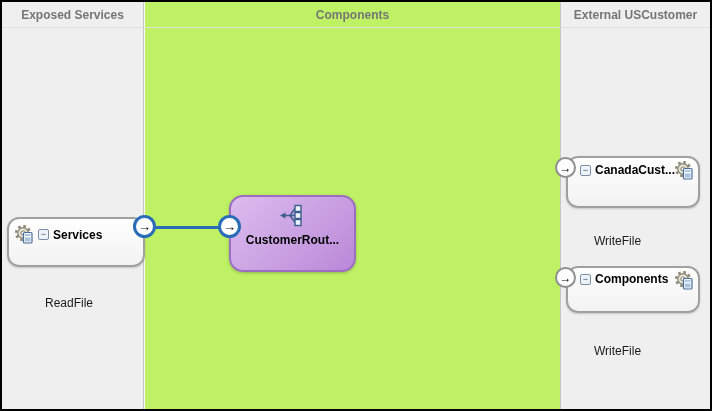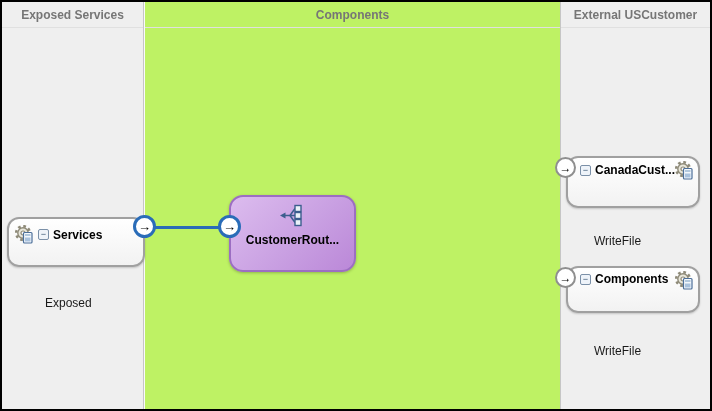--- a/index.html
+++ b/index.html
@@ -103,21 +103,21 @@
           <circle cx="8" cy="8" r="6.8" fill="none" stroke="#8e8a78" stroke-width="2.6" stroke-dasharray="2.7 2.65"></circle>
           <circle cx="8" cy="8" r="2" fill="#fafafa" stroke="#8e8a78" stroke-width="1.2"></circle>
           <rect x="8.5" y="7.5" width="8.5" height="10.5" rx="1" fill="#f4f8fc" stroke="#4c6f99" stroke-width="1.2"></rect>
           <rect x="10" y="12.5" width="5.5" height="4" fill="#a9c2dd"></rect>
           <line x1="10" y1="10" x2="15.5" y2="10" stroke="#7198bf" stroke-width="1"></line>
         </svg>
       </span>
       <span class="toggle">−</span>
       <span class="node-title">Services</span>
     </div>
-    <div class="node-sub sub-readfile">Exposed</div>
+    <div class="node-sub sub-readfile">ReadFile</div>
   </div>
 
   <div class="wire"></div>
 
   <div class="anchor anchor-blue" style="left:133px; top:215px;">→</div>
   <div class="anchor anchor-blue" style="left:218px; top:215px;">→</div>
 
   <div class="component">
     <span class="micon">
       <svg width="27" height="23" viewBox="0 0 27 23">

